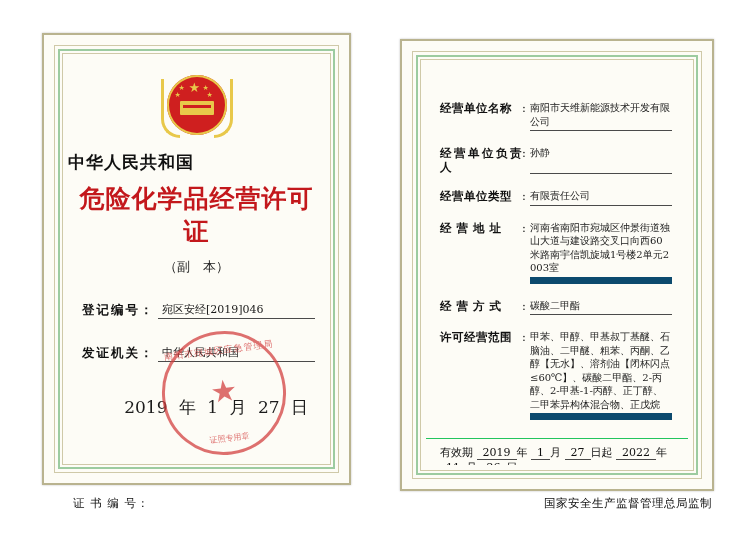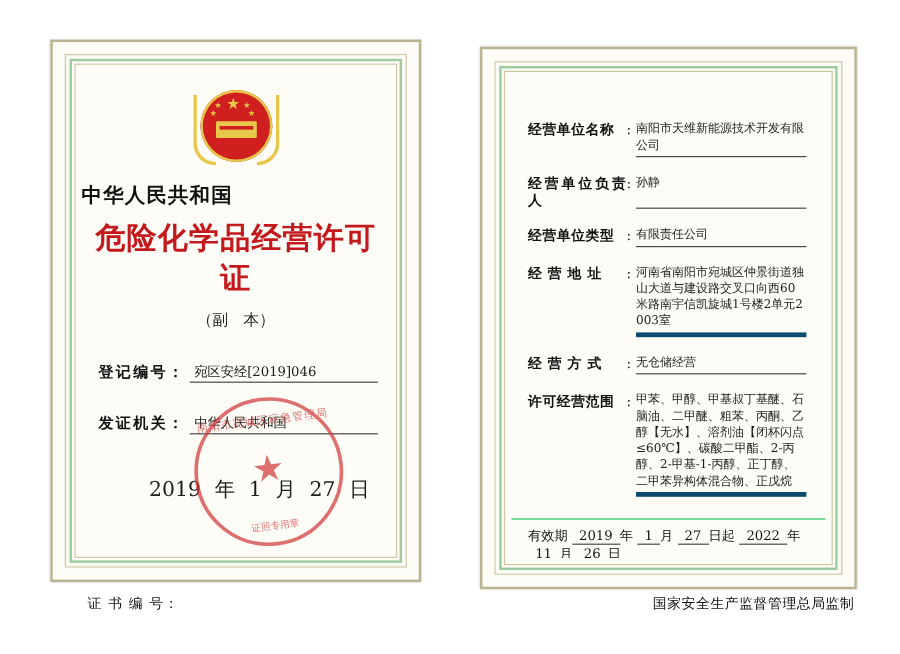--- a/index.html
+++ b/index.html
@@ -181,21 +181,21 @@
   .rrow .colon{width:8px;flex:none;}
   .rrow .val{
     flex:1;
     font-size:10px;
     line-height:13.5px;
     color:#1b1b1b;
     border-bottom:1px solid #4a4a4a;
     padding-bottom:2px;
     word-break:break-all;
   }
-  .rrow.tall .val{border-bottom:4px solid #0c4a6e;}
+  .rrow.tall .val{border-bottom:7px solid #0c4a6e;}
   .valid{
     margin-top:18px;
     padding:0 16px 0 14px;
     font-size:11px;
     font-family:"DejaVu Serif","Liberation Serif",serif;
     color:#111;
     border-top:1px solid #22c55e;
     padding-top:6px;
   }
   .valid u{text-decoration:none;border-bottom:1px solid #4a4a4a;padding:0 6px;}
@@ -302,21 +302,21 @@
 
         <div class="rrow tall">
           <div class="lab">经 营 地 址</div>
           <div class="colon">:</div>
           <div class="val">河南省南阳市宛城区仲景街道独山大道与建设路交叉口向西60米路南宇信凯旋城1号楼2单元2003室</div>
         </div>
 
         <div class="rrow">
           <div class="lab">经 营 方 式</div>
           <div class="colon">:</div>
-          <div class="val">无仓储经营</div>
+          <div class="val">碳酸二甲酯</div>
         </div>
 
         <div class="rrow tall">
           <div class="lab">许可经营范围</div>
           <div class="colon">:</div>
           <div class="val">甲苯、甲醇、甲基叔丁基醚、石脑油、二甲醚、粗苯、丙酮、乙醇【无水】、溶剂油【闭杯闪点≤60℃】、碳酸二甲酯、2-丙醇、2-甲基-1-丙醇、正丁醇、二甲苯异构体混合物、正戊烷</div>
         </div>
 
       </div>
 

